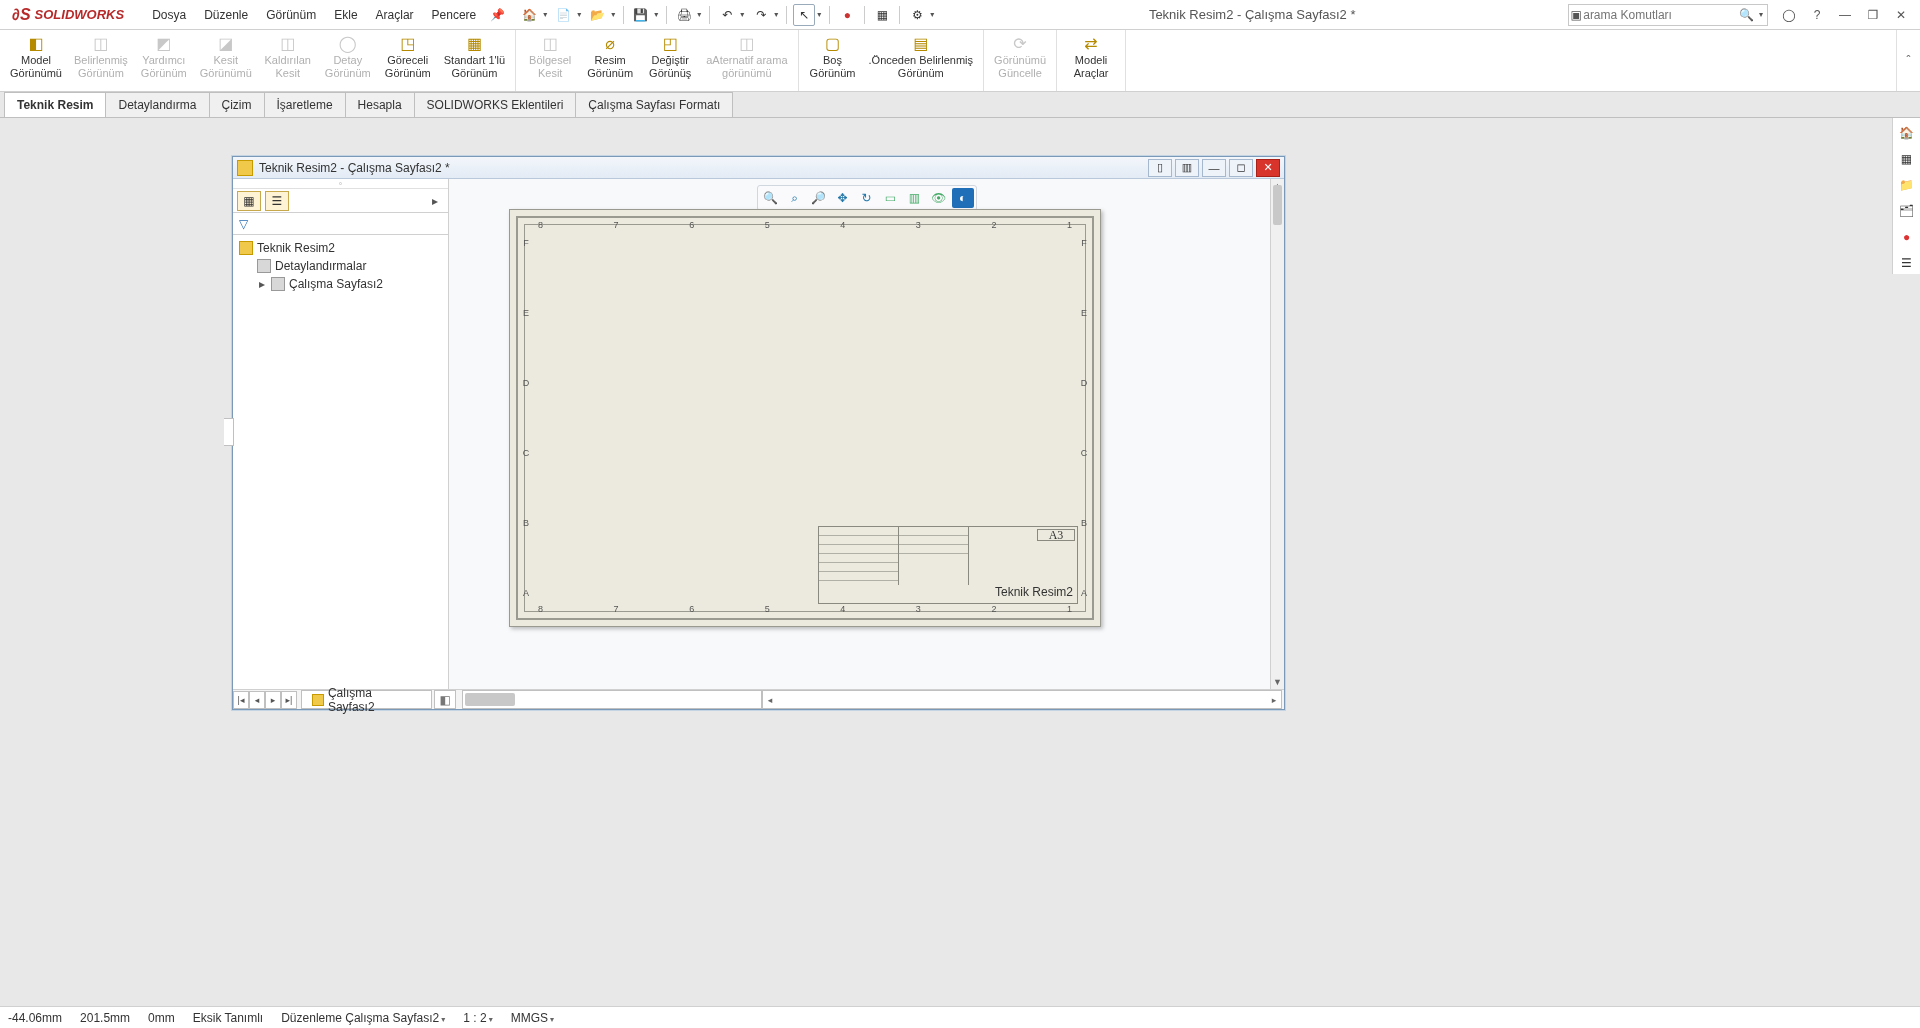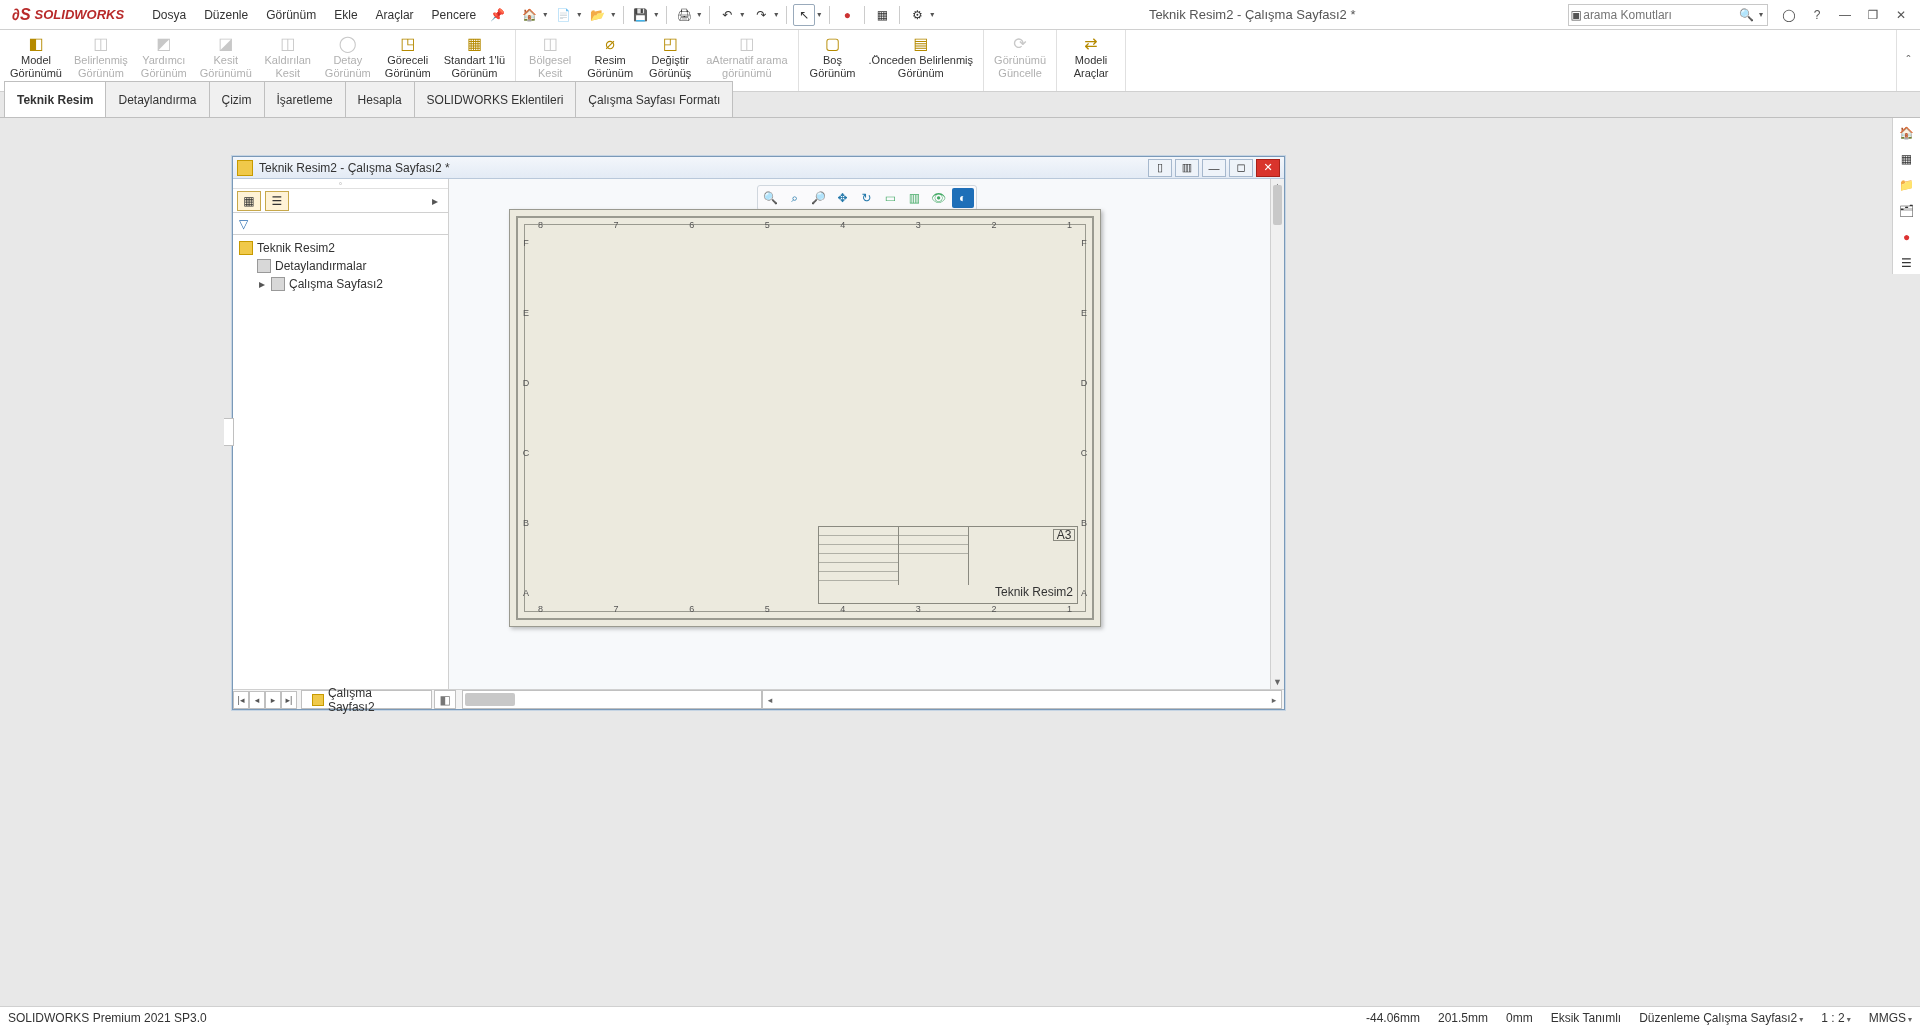--- a/index.html
+++ b/index.html
@@ -30,21 +30,21 @@
 .rgroup { display:flex; align-items:stretch; border-right:1px solid #e0e0e0; padding:0 4px;}
 .rbtn { display:flex; flex-direction:column; align-items:center; justify-content:flex-start; padding:4px 6px 2px 6px; min-width:60px; text-align:center; line-height:1.15;}
 .rbtn .ricon{ height:20px; display:flex; align-items:center; justify-content:center; font-size:16px; color:#b58a00;}
 .rbtn.disabled { color:#b0b0b0;}
 .rbtn.disabled .ricon{ color:#c8c8c8;}
 .rbtn span.lbl{ font-size:11px;}
 .ribbon-collapse{ margin-left:auto; width:24px; display:flex; align-items:center; justify-content:center; color:#666; border-left:1px solid #e0e0e0;}
 
 
 .tabs { height:26px; background:#e8e8e8; display:flex; align-items:flex-end; border-bottom:1px solid #bfbfbf; padding-left:4px;}
-.tab { padding:4px 12px; border:1px solid #bfbfbf; border-bottom:none; background:#f0f0f0; margin-right:-1px; font-size:12px; height:36px; display:flex; align-items:center;}
+.tab { padding:4px 12px; border:1px solid #bfbfbf; border-bottom:none; background:#f0f0f0; margin-right:-1px; font-size:12px; height:25px; display:flex; align-items:center;}
 .tab.active{ background:#fff; font-weight:bold; position:relative; z-index:2;}
 .tabs-spacer{flex:1;}
 
 
 .workspace { position:absolute; top:118px; left:0; right:0; bottom:22px; background:#e8e8e8;}
 .mdi { position:absolute; left:232px; top:38px; width:1053px; height:554px; background:#fff; border:1px solid #7a99b8; box-shadow:0 0 0 1px #c5d4e3;}
 .mdi-title{ height:22px; background:linear-gradient(#f3f6fb,#e3ebf5); border-bottom:1px solid #b9c8da; display:flex; align-items:center; padding:0 4px; font-size:12px;}
 .mdi-title .tico{ width:16px; height:16px; background:#f0c94a; border:1px solid #c79a00; margin-right:6px;}
 .mdi-title .spacer{flex:1;}
 .mdi-title .wbtn{ width:24px; height:18px; border:1px solid #a6b8cd; background:#eef3f9; margin-left:3px; display:flex; align-items:center; justify-content:center; font-size:11px;}
@@ -71,21 +71,21 @@
 .sheet{ position:absolute; left:60px; top:30px; width:592px; height:418px; background:#eceade; border:1px solid #9a9a90; box-shadow:2px 2px 4px rgba(0,0,0,0.25);}
 .sheet-inner{ position:absolute; inset:6px; border:2px solid #9a9a90;}
 .sheet-inner2{ position:absolute; inset:6px; border:1px solid #9a9a90;}
 .ruler-top, .ruler-bot{ position:absolute; left:20px; right:20px; height:12px; display:flex; justify-content:space-between; font-size:9px; color:#555;}
 .ruler-top{ top:2px;} .ruler-bot{ bottom:2px;}
 .ruler-left, .ruler-right{ position:absolute; top:20px; bottom:20px; width:12px; display:flex; flex-direction:column; justify-content:space-between; font-size:9px; color:#555; align-items:center;}
 .ruler-left{ left:2px;} .ruler-right{ right:2px;}
 .titleblock{ position:absolute; right:14px; bottom:14px; width:260px; height:78px; border:1px solid #8a8a80; background:#eceade; font-size:8px;}
 .titleblock .row{ border-bottom:1px solid #b0b0a6; height:9px;}
 .titleblock .main{ position:absolute; right:4px; bottom:4px; font-size:12px; color:#333;}
-.titleblock .a3{ position:absolute; right:2px; top:2px; width:22px; height:12px; border:1px solid #8a8a80; font-size:12px; display:flex; align-items:center; justify-content:center;}
+.titleblock .a3{ position:absolute; right:2px; top:2px; width:38px; height:12px; border:1px solid #8a8a80; font-size:12px; display:flex; align-items:center; justify-content:center;font-family:Liberation Serif, serif;}
 .titleblock .grid{ position:absolute; left:0; top:0; bottom:18px; width:80px; border-right:1px solid #8a8a80;}
 .titleblock .grid2{ position:absolute; left:80px; top:0; bottom:18px; width:70px; border-right:1px solid #8a8a80;}
 
 .canvas-scroll-v{ position:absolute; right:0; top:0; bottom:0; width:14px; background:#f0f0f0; border-left:1px solid #d0d0d0;}
 .canvas-scroll-v .thumb{ position:absolute; left:2px; right:2px; top:6px; height:40px; background:#c8c8c8; border-radius:2px;}
 .canvas-scroll-v .arr{ position:absolute; left:0; right:0; height:14px; display:flex; align-items:center; justify-content:center; color:#666; font-size:9px;}
 .canvas-scroll-v .arr.top{top:0;} .canvas-scroll-v .arr.bot{bottom:0;}
 
 .mdi-bottom{ position:absolute; left:0; right:0; bottom:0; height:20px; border-top:1px solid #d0d0d0; display:flex; align-items:stretch; background:#f4f4f4;}
 .sheet-nav{ display:flex; align-items:center;}
@@ -440,21 +440,20 @@
         <div class="la">◂</div>
         <div class="ra">▸</div>
       </div>
     </div>
   </div>
 
   <div class="edge-handle"></div>
 </div>
 
 <div class="statusbar">
-  <div class="left cell">SOLIDWORKS Premium 2021 SP3.0</div>
   <div class="cell">-44.06mm</div>
   <div class="cell">201.5mm</div>
   <div class="cell">0mm</div>
   <div class="cell">Eksik Tanımlı</div>
   <div class="cell"><span>Düzenleme Çalışma Sayfası2</span><span class="drop">▾</span></div>
   <div class="cell"><span>1 : 2</span><span class="drop">▾</span></div>
   <div class="cell"><span>MMGS</span><span class="drop">▾</span></div>
 </div>
 
 </body></html>

